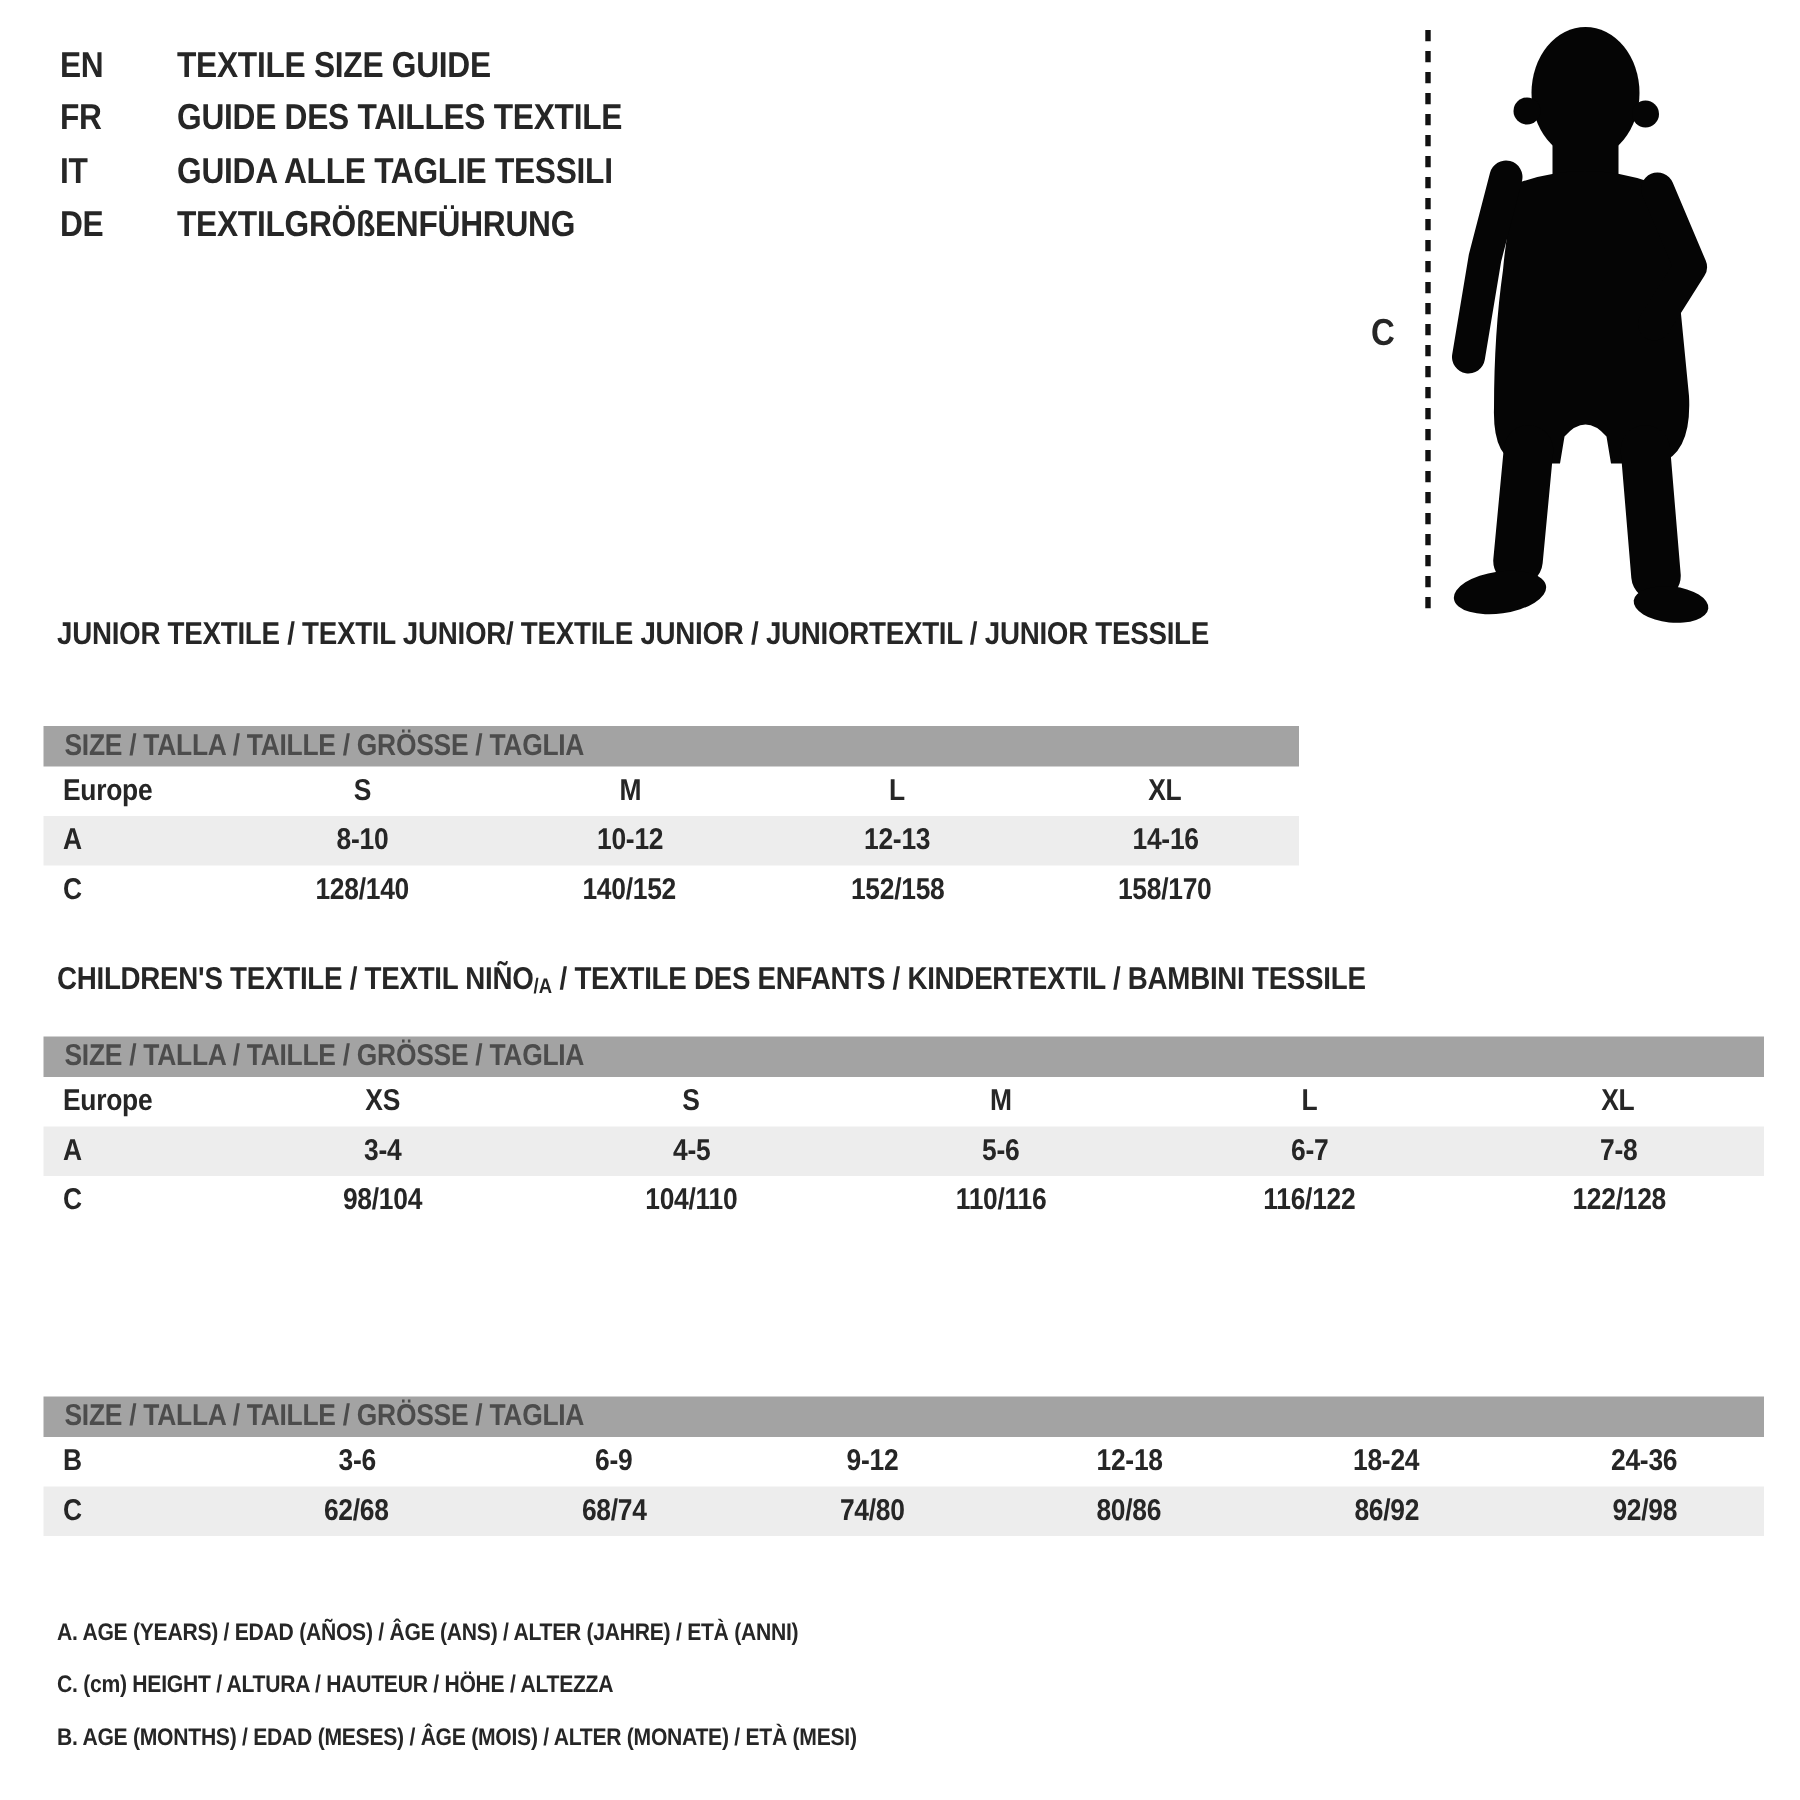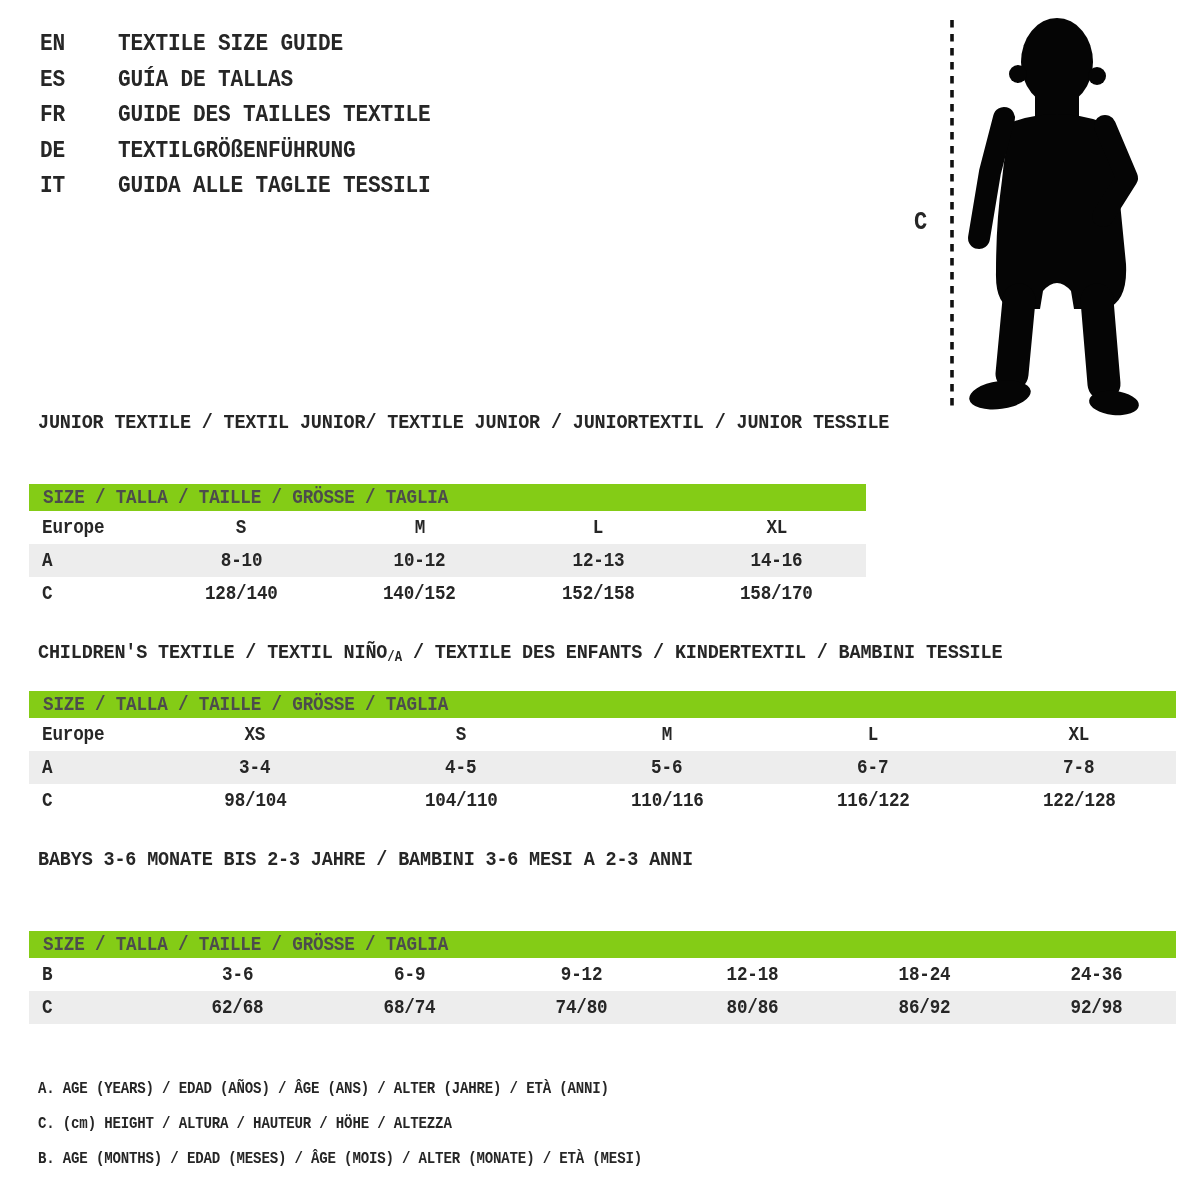--- a/index.html
+++ b/index.html
@@ -1,18 +1,18 @@
 <!DOCTYPE html>
 <html><head>
 <meta charset="utf-8">
 <style>
   html,body{margin:0;padding:0;background:#ffffff;}
   .canvas{
     position:relative;width:1176px;height:1200px;background:#ffffff;
-    font-family:Liberation Mono, monospace;font-weight:bold;color:#262626;
+    font-family:Liberation Sans, sans-serif;font-weight:bold;color:#262626;
     overflow:hidden;
   }
   
   .cond{display:inline-block;transform:scaleX(0.88);transform-origin:0 50%;white-space:nowrap;letter-spacing:-0.2px;}
   .cell:not(.label) .cond{transform-origin:50% 50%;}
 
   
   .languages{position:absolute;left:40px;top:26px;}
   .lang-row{display:flex;align-items:center;height:35.5px;font-size:24px;}
   .lang-code{flex:0 0 78px;}
@@ -25,55 +25,51 @@
   .title-junior{top:411px;}
   .title-children{top:641px;text-align:right;}
   .title-babies{top:842px;line-height:35px;}
   .subA{font-size:14px;vertical-align:-3px;letter-spacing:0;}
 
   
   .sizetable{position:absolute;left:29px;}
   .t-junior{top:484px;width:837px;}
   .t-children{top:691px;width:1153px;}
   .t-babies{top:931px;width:1153px;}
-  .bar{height:27px;background:#84cc16;display:flex;align-items:center;padding-left:14px;color:#4c4c4c;font-size:20px;}
+  .bar{height:27px;background:#a3a3a3;display:flex;align-items:center;padding-left:14px;color:#4c4c4c;font-size:20px;}
   .row{display:flex;align-items:center;height:33px;font-size:20px;}
   .row.alt{background:#ededed;}
   .cell{flex:1;text-align:center;}
   .cell.label{flex:0 0 110px;text-align:left;padding-left:13px;}
 
   
   .legend{position:absolute;left:38px;top:1071px;font-size:16px;}
   .legend-line{height:35px;display:flex;align-items:center;}
 </style>
 </head>
 <body>
 
 <div class="canvas">
 
   <div class="languages">
     <div class="lang-row">
       <span class="lang-code"><span class="cond">EN</span></span>
       <span class="lang-label"><span class="cond">TEXTILE SIZE GUIDE</span></span>
     </div>
     <div class="lang-row">
-      <span class="lang-code"><span class="cond">ES</span></span>
-      <span class="lang-label"><span class="cond">GUÍA DE TALLAS</span></span>
-    </div>
-    <div class="lang-row">
       <span class="lang-code"><span class="cond">FR</span></span>
       <span class="lang-label"><span class="cond">GUIDE DES TAILLES TEXTILE</span></span>
     </div>
     <div class="lang-row">
+      <span class="lang-code"><span class="cond">IT</span></span>
+      <span class="lang-label"><span class="cond">GUIDA ALLE TAGLIE TESSILI</span></span>
+    </div>
+    <div class="lang-row">
       <span class="lang-code"><span class="cond">DE</span></span>
       <span class="lang-label"><span class="cond">TEXTILGRÖßENFÜHRUNG</span></span>
-    </div>
-    <div class="lang-row">
-      <span class="lang-code"><span class="cond">IT</span></span>
-      <span class="lang-label"><span class="cond">GUIDA ALLE TAGLIE TESSILI</span></span>
     </div>
   </div>
 
   <svg class="figure-svg" width="260" height="406" viewBox="0 0 260 406">
     <line x1="52" y1="8" x2="52" y2="400" stroke="#111111" stroke-width="3.6" stroke-dasharray="7.5 6.5"></line>
     <g fill="#050505" stroke="none">
 
       <ellipse cx="157" cy="50" rx="36" ry="44"></ellipse>
       <circle cx="118" cy="62" r="9"></circle>
       <circle cx="197" cy="64" r="9"></circle>
@@ -162,21 +158,20 @@
       <span class="cell label"><span class="cond">C</span></span>
       <span class="cell"><span class="cond">98/104</span></span>
       <span class="cell"><span class="cond">104/110</span></span>
       <span class="cell"><span class="cond">110/116</span></span>
       <span class="cell"><span class="cond">116/122</span></span>
       <span class="cell"><span class="cond">122/128</span></span>
     </div>
   </div>
 
   <div class="sec-title title-babies">
-    <div><span class="cond">BABYS 3-6 MONATE BIS 2-3 JAHRE / BAMBINI 3-6 MESI A 2-3 ANNI</span></div>
   </div>
   <div class="sizetable t-babies">
     <div class="bar">
       <span class="cond">SIZE / TALLA / TAILLE / GRÖSSE / TAGLIA</span>
     </div>
     <div class="row">
       <span class="cell label"><span class="cond">B</span></span>
       <span class="cell"><span class="cond">3-6</span></span>
       <span class="cell"><span class="cond">6-9</span></span>
       <span class="cell"><span class="cond">9-12</span></span>

